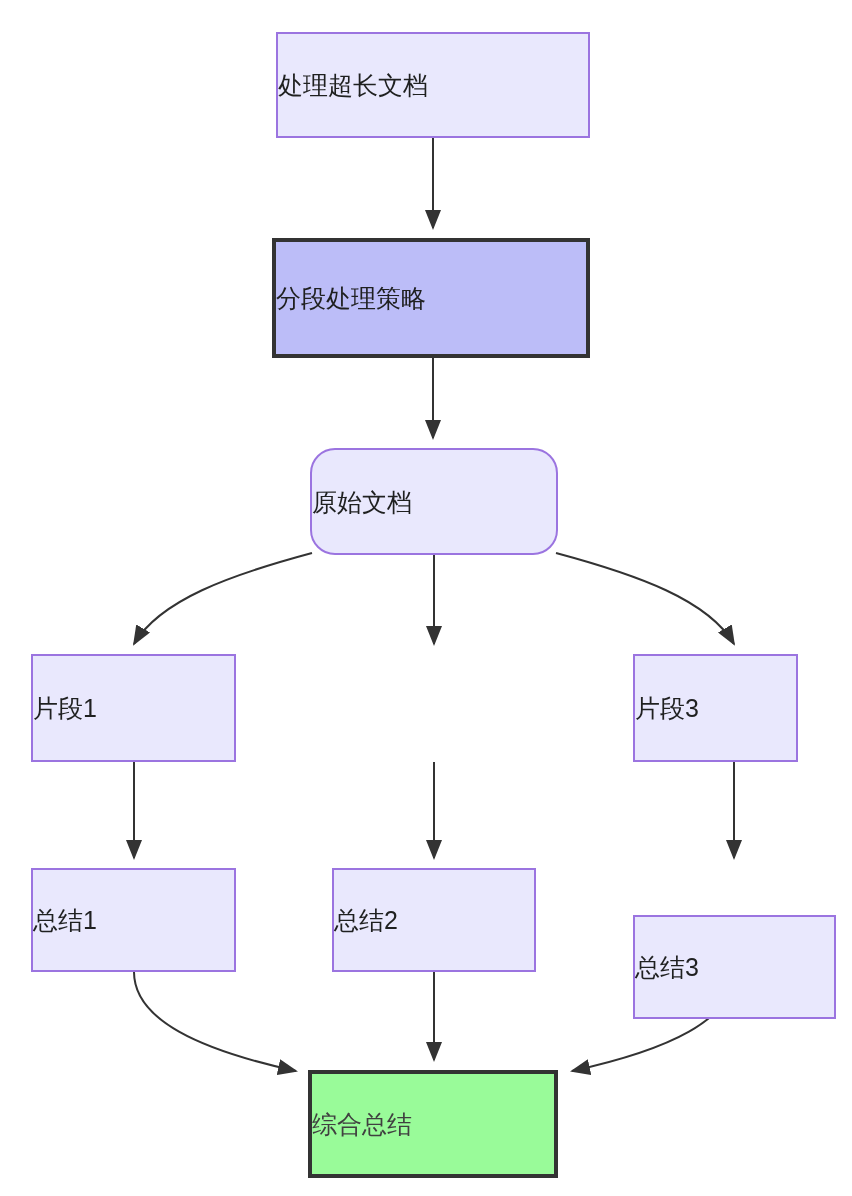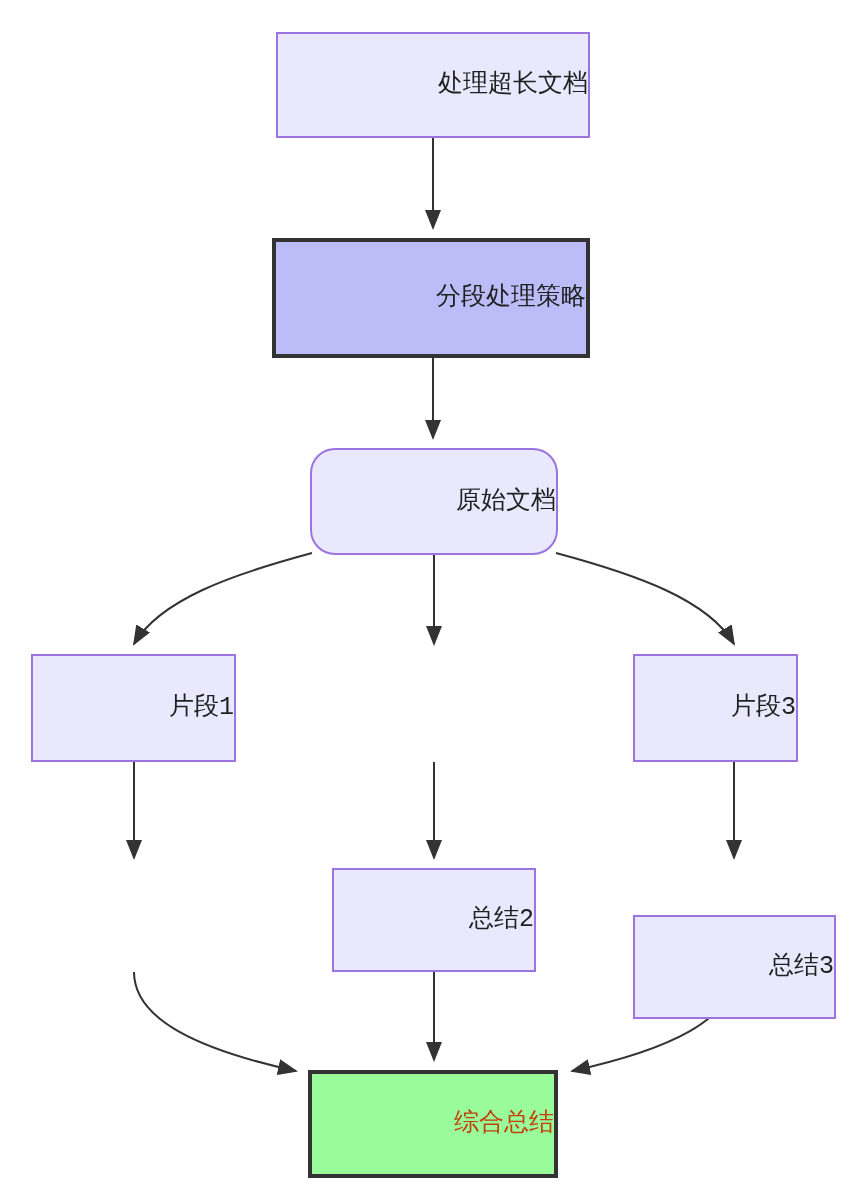--- a/index.html
+++ b/index.html
@@ -23,24 +23,23 @@
     top: 0;
     width: 852px;
     height: 1196px;
     pointer-events: none;
   }
   .node {
     position: absolute;
     box-sizing: border-box;
     display: flex;
     align-items: center;
-    justify-content: flex-end;
+    justify-content: flex-start;
     text-align: center;
     line-height: 1.2;
-    font-family: Liberation Mono, monospace;
   }
   .node-label {
     display: block;
     white-space: nowrap;
   }
   
   .style-light {
     background: #e9e8fd;
     border: 2px solid #9b74e0;
     color: #1f2020;
@@ -48,28 +47,28 @@
   }
   .style-emph {
     background: #bcbdf8;
     border: 4px solid #333333;
     color: #1f2020;
     font-size: 25px;
   }
   .style-final {
     background: #99fb99;
     border: 4px solid #333333;
-    color: #c2410c;
+    color: #404040;
     font-size: 25px;
   }
   
   .n-root      { left: 276px; top: 32px;   width: 314px; height: 106px; }
   .n-strategy  { left: 272px; top: 238px;  width: 318px; height: 120px; }
   .n-source    { left: 310px; top: 448px;  width: 248px; height: 107px; border-radius: 25px; }
-  .n-chunk1    { left: 31px;  top: 654px;  width: 205px; height: 108px; padding-left: 32px; }
+  .n-chunk1    { left: 31px;  top: 654px;  width: 205px; height: 108px; }
   .n-chunk2    { left: 332px; top: 654px;  width: 204px; height: 108px; }
   .n-chunk3    { left: 633px; top: 654px;  width: 165px; height: 108px; }
   .n-sum1      { left: 31px;  top: 868px;  width: 205px; height: 104px; }
   .n-sum2      { left: 332px; top: 868px;  width: 204px; height: 104px; }
   .n-sum3      { left: 633px; top: 868px;  width: 203px; height: 104px; margin-top: 47px; }
   .n-final     { left: 308px; top: 1070px; width: 250px; height: 108px; }
 </style>
 </head>
 <body>
 
@@ -119,20 +118,23 @@
 
   <div class="node style-light n-chunk1">
     <span class="node-label">片段1</span>
   </div>
 
 
   <div class="node style-light n-chunk3">
     <span class="node-label">片段3</span>
   </div>
 
+  <div class="node style-light n-sum1">
+    <span class="node-label">总结1</span>
+  </div>
 
   <div class="node style-light n-sum2">
     <span class="node-label">总结2</span>
   </div>
 
   <div class="node style-light n-sum3">
     <span class="node-label">总结3</span>
   </div>
 
   <div class="node style-final n-final">

